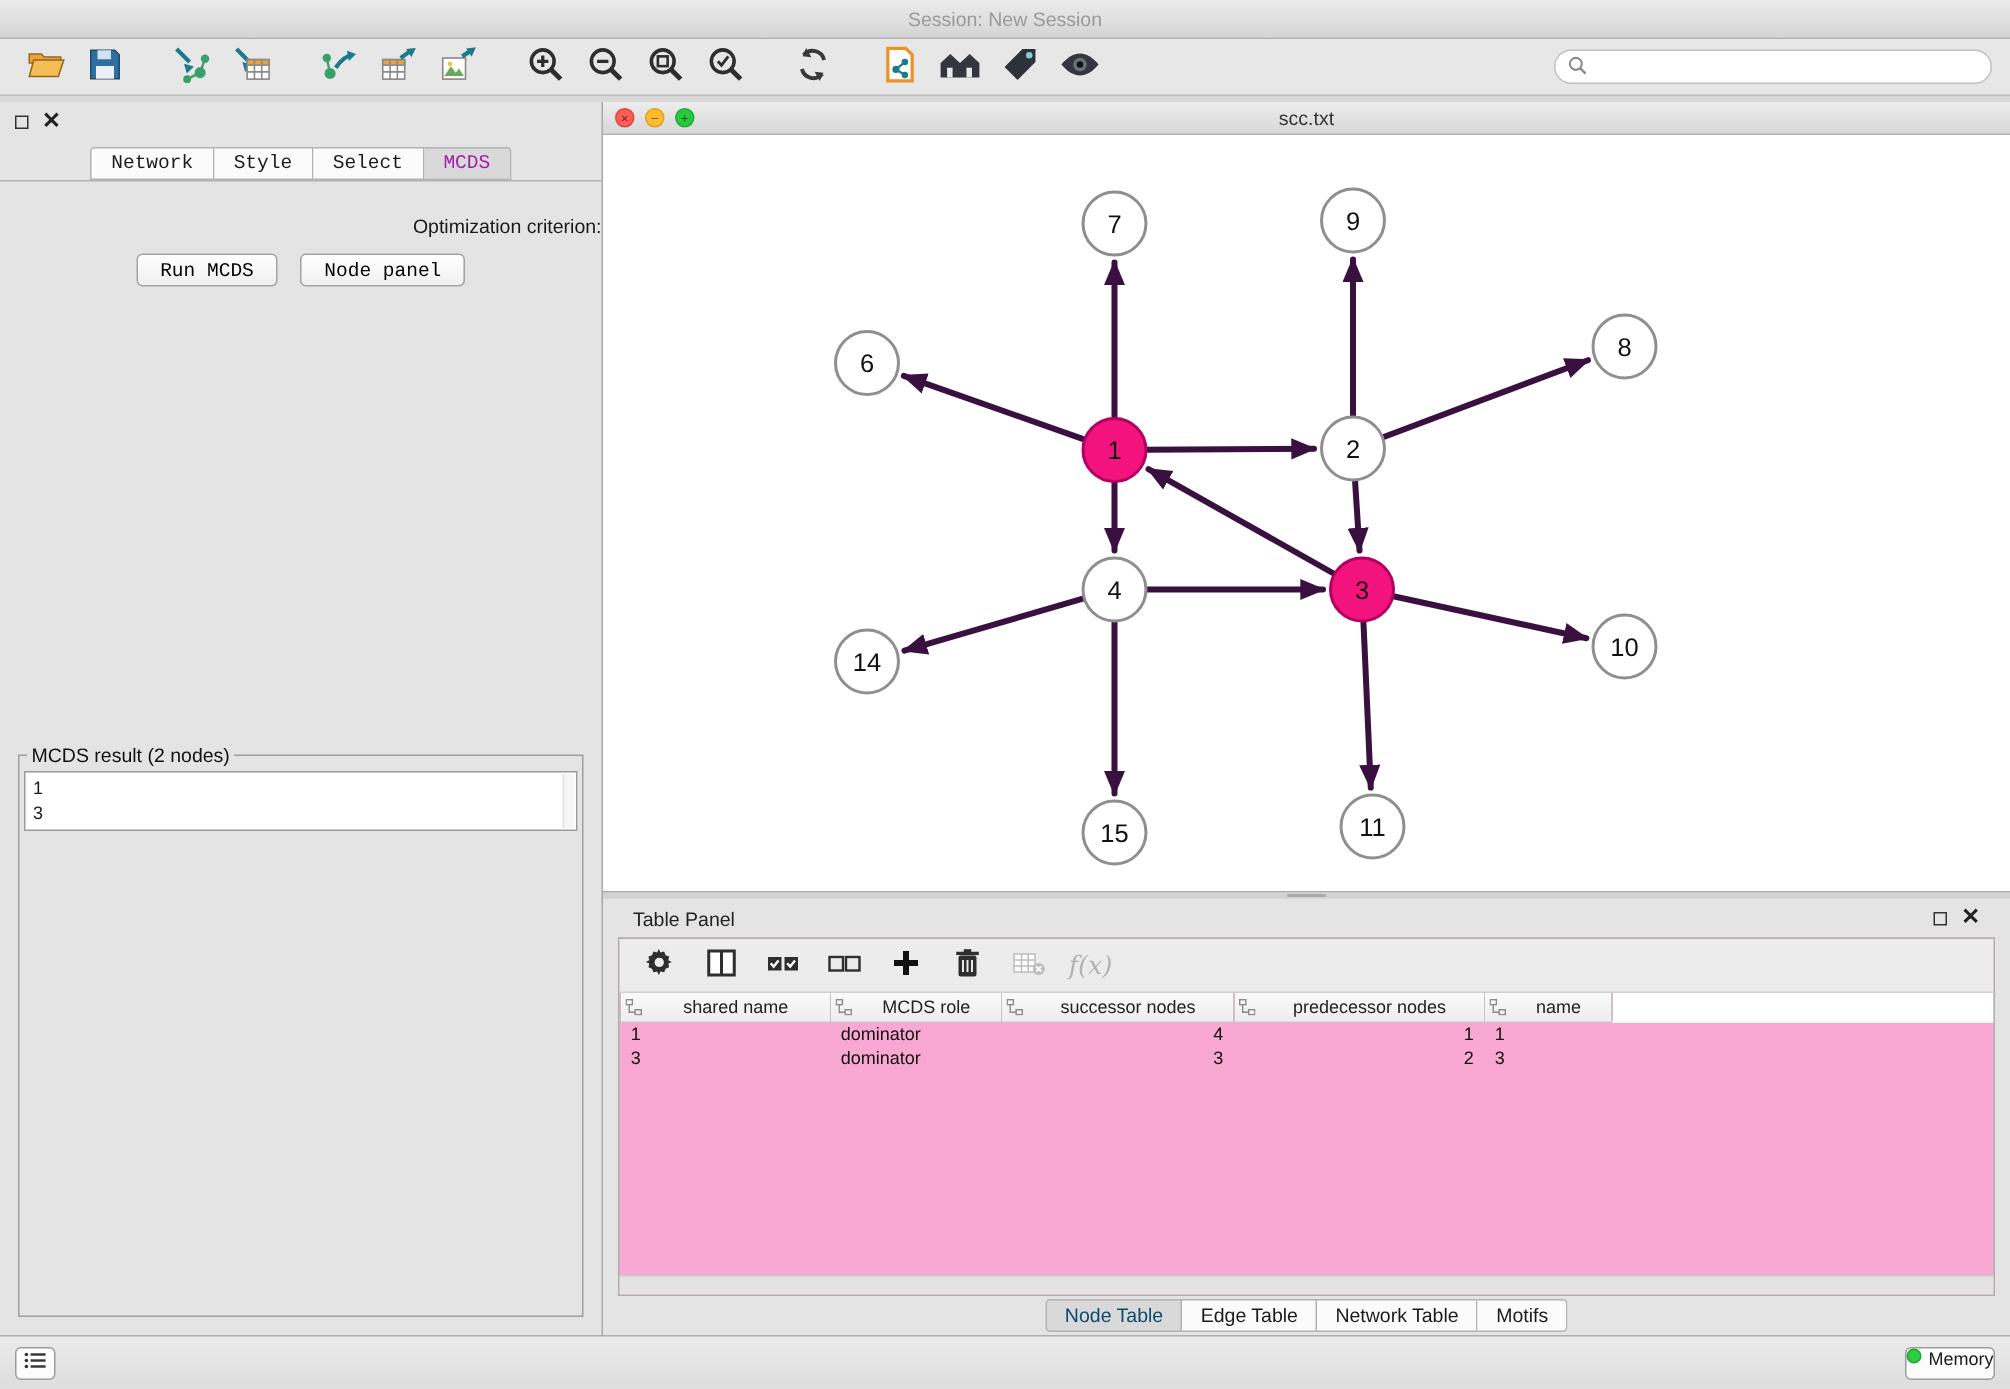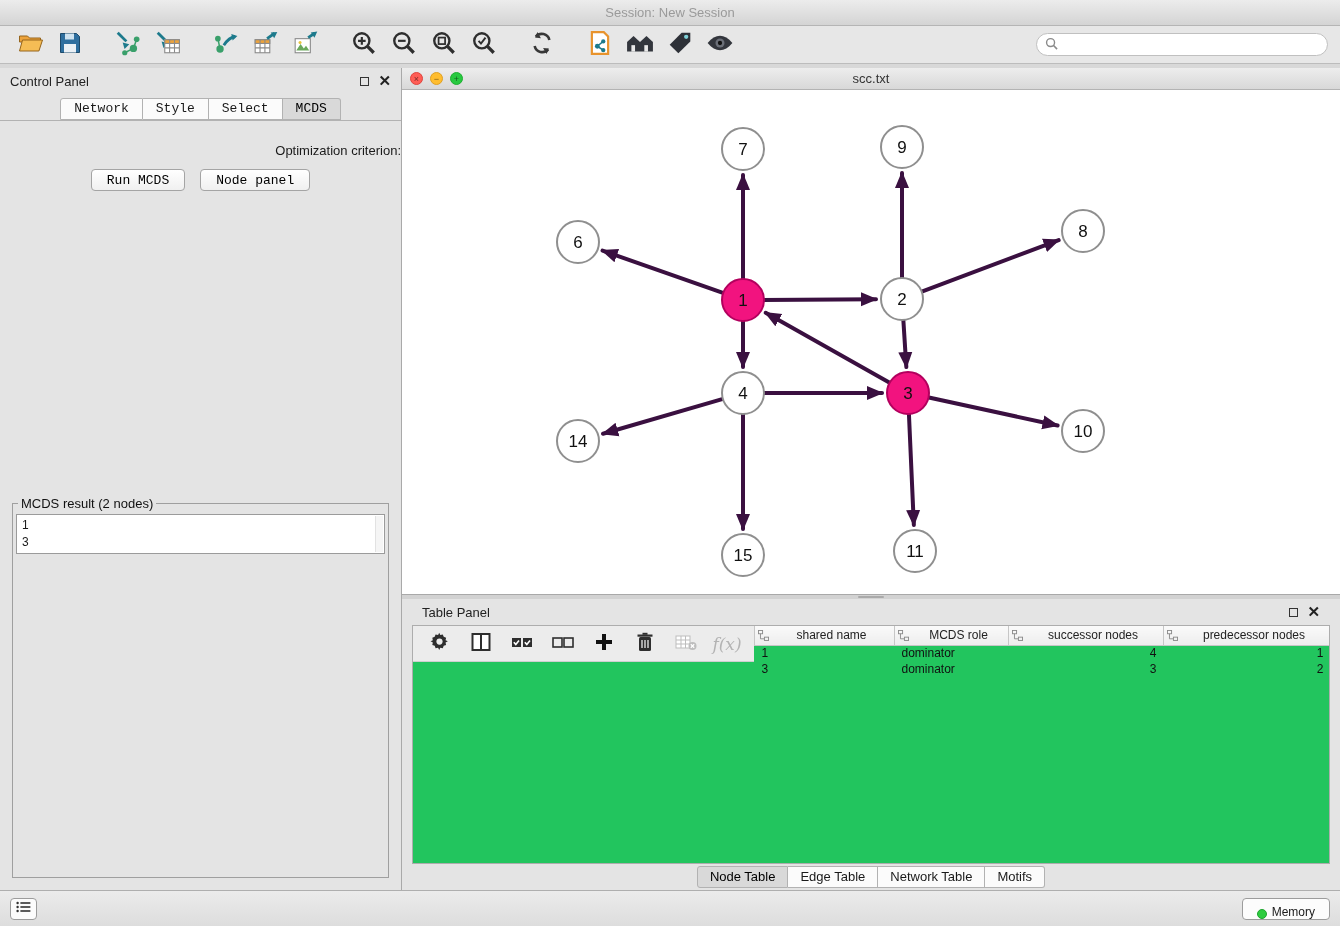--- a/index.html
+++ b/index.html
@@ -29,21 +29,21 @@
                    display:flex; flex-direction:column; }
   .panel-header { height:26px; display:flex; align-items:center; padding:0 10px; font-size:13px; color:#222; flex:0 0 auto; }
   .panel-header .ph-title { flex:1; }
   .ph-icons { display:flex; align-items:center; gap:9px; }
   .float-sq { width:9px; height:9px; border:1.5px solid #333; display:inline-block; }
   .close-x { font-size:15px; font-weight:bold; color:#222; line-height:10px; }
   .ctab-strip { display:flex; justify-content:center; border-bottom:1px solid #b2b2b2; padding-top:4px; flex:0 0 auto; }
   .ctab { border:1px solid #b2b2b2; border-left:none; background:#fbfbfb; padding:2px 13px 3px; font-size:13px; cursor:default;font-family:Liberation Mono, monospace; }
   .ctab:first-child { border-left:1px solid #b2b2b2; border-radius:3px 0 0 0; }
   .ctab:last-child { border-radius:0 3px 0 0; }
-  .ctab.active { background:#d9d9d9; color:#000000; }
+  .ctab.active { background:#d9d9d9; color:#a21caf; }
 
   .opt-label { text-align:right; margin-top:22px; font-size:13px; }
   .dropdown { margin:11px auto 0; width:312px; height:22px; background:#fff; border:1px solid #a4a4a4; border-radius:4px;
               display:flex; align-items:center; padding:0 5px 0 9px; font-size:13px; }
   .stepper { margin-left:auto; display:flex; flex-direction:column; align-items:center; gap:2px; }
   .tri-up { width:0; height:0; border-left:4px solid transparent; border-right:4px solid transparent; border-bottom:5px solid #4a4a4a; }
   .tri-dn { width:0; height:0; border-left:4px solid transparent; border-right:4px solid transparent; border-top:5px solid #4a4a4a; }
   .btn-row { display:flex; justify-content:center; gap:15px; margin-top:11px; }
   .push-btn { height:22px; padding:0 15px; background:linear-gradient(#ffffff,#f0f0f0); border:1px solid #a4a4a4;
               border-radius:4px; font-family:Liberation Mono, monospace; font-size:13px; cursor:default; }
@@ -67,46 +67,46 @@
   .tl.grn { background:#27c93f; border:1px solid #1eae31; }
   .net-canvas { flex:1 1 auto; background:#fff; overflow:hidden; }
   #graph-svg { display:block; }
   #graph-svg text { font-family:"Liberation Sans",sans-serif; }
 
   .splitter-h { height:4px; background:#d2d2d2; flex:0 0 auto; position:relative; }
   .splitter-h .grip { position:absolute; left:50%; top:1px; width:26px; height:2px; margin-left:-13px; background:#aaa; border-radius:2px; }
 
   
   .table-panel { flex:1 1 auto; min-height:0; background:#e4e4e4; display:flex; flex-direction:column; padding:0 10px; }
-  .tp-container { flex:1 1 auto; min-height:0; border:1px solid #adadad; background:#22c55e; display:flex; flex-direction:row; }
+  .tp-container { flex:1 1 auto; min-height:0; border:1px solid #adadad; background:#f9a8d4; display:flex; flex-direction:column; }
   .tp-toolbar { height:36px; background:#ececec; border-bottom:1px solid #cfcfcf; display:flex; align-items:center;
                 gap:15px; padding:0 14px; flex:0 0 auto; }
   .tp-tool-btn { width:26px; height:26px; display:flex; align-items:center; justify-content:center; cursor:default; }
   .fx { font-family:"DejaVu Serif",serif; font-style:italic; font-size:17px; color:#b3b3b3; }
   .table-scroll { flex:1 1 auto; min-height:0; overflow:hidden; }
   table.node-table { border-collapse:collapse; table-layout:fixed; width:100%; }
   table.node-table th { height:19px; background:linear-gradient(#fafafa,#ededed); border:1px solid #c6c6c6; border-top:none;
                         font-weight:normal; font-size:12px; color:#222; position:relative; padding:0 4px 0 18px; text-align:center; cursor:default; }
   table.node-table th.filler { background:#fff; border:none; border-bottom:1px solid #fff; }
   .th-icon { position:absolute; left:3px; top:4px; }
   table.node-table td { height:16px; font-size:12px; padding:0 7px; color:#111; white-space:nowrap; overflow:hidden; cursor:default; }
   .tp-bottom-strip { height:13px; background:#e3e3e3; border-top:1px solid #c9c9c9; flex:0 0 auto; }
   .ttab-strip { height:26px; display:flex; justify-content:center; align-items:center; flex:0 0 auto; }
   .ttab { border:1px solid #b2b2b2; border-left:none; background:#fbfbfb; padding:2px 12px 3px; font-size:13px; cursor:default; }
   .ttab:first-child { border-left:1px solid #b2b2b2; border-radius:3px 0 0 3px; }
   .ttab:last-child { border-radius:0 3px 3px 0; }
-  .ttab.active { background:#d9d9d9; color:#000000; }
+  .ttab.active { background:#d9d9d9; color:#0c4a6e; }
 
   
   .statusbar { height:36px; flex:0 0 auto; background:linear-gradient(#ebebeb,#dddddd); border-top:1px solid #aeaeae;
                display:flex; align-items:center; padding:0 10px; }
   .list-btn { width:27px; height:22px; border:1px solid #9c9c9c; border-radius:4px; background:#fcfcfc;
               display:flex; align-items:center; justify-content:center; cursor:default; }
   .memory-btn { margin-left:auto; height:22px; border:1px solid #9c9c9c; border-radius:4px; background:#fcfcfc;
-                display:flex; align-items:flex-end; gap:5px; padding:0 14px; font-size:12px; cursor:default; }
+                display:flex; align-items:flex-start; gap:5px; padding:0 0; font-size:12px; cursor:default; }
   .memory-dot { width:10px; height:10px; border-radius:50%; background:#2ecc40; border:1px solid #1fa52f; }
 </style>
 </head>
 <body>
 
 <div class="app">
 
   <div class="titlebar">
     <span>Session: New Session</span>
   </div>
@@ -250,21 +250,20 @@
             </svg></span>
         <input type="text" placeholder="" style="">
       </div>
     </div>
   </div>
 
   <div class="main">
 
     <div class="control-panel">
       <div class="panel-header">
-        <span class="ph-title">Control Panel</span>
         <span class="ph-icons">
           <span class="float-sq"></span>
           <span class="close-x">✕</span>
         </span>
       </div>
       <div class="ctab-strip">
         <div class="ctab">Network</div>
         <div class="ctab">Style</div>
         <div class="ctab">Select</div>
         <div class="ctab active">MCDS</div>

